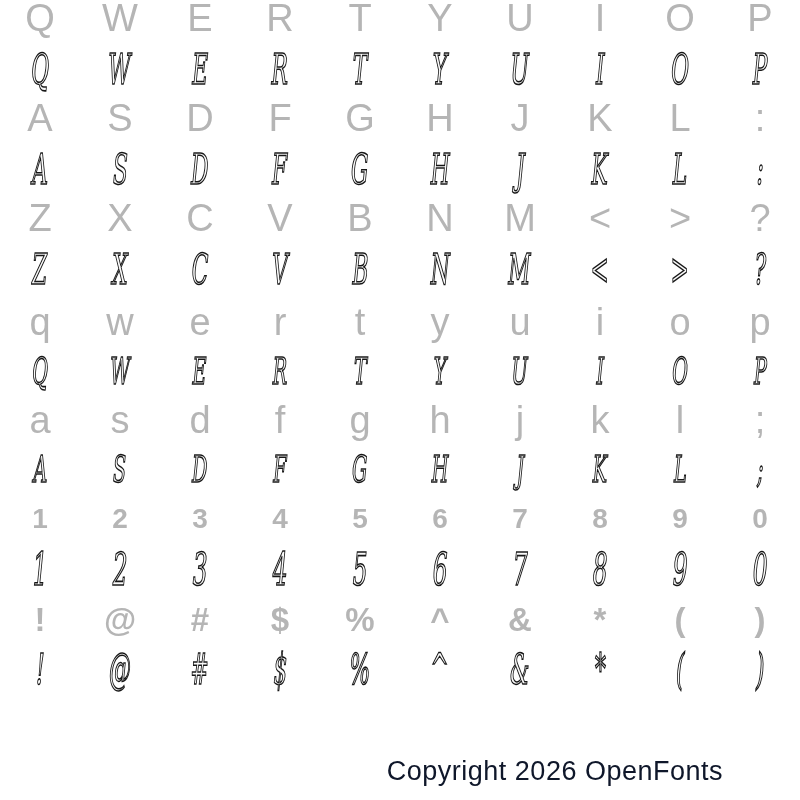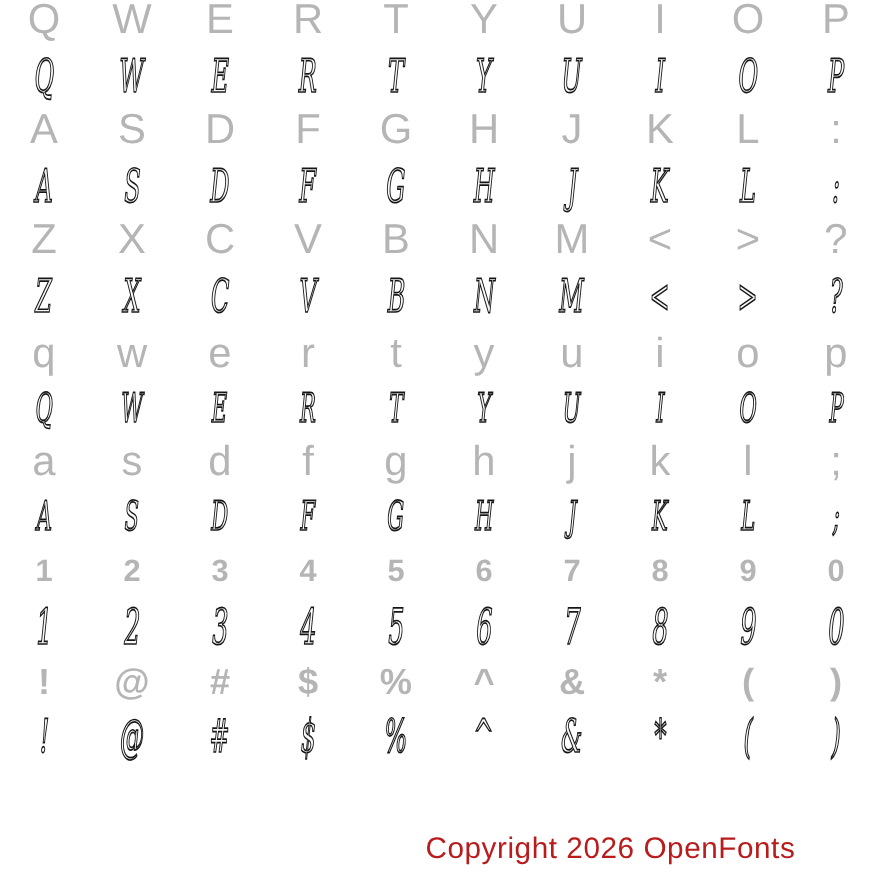--- a/index.html
+++ b/index.html
@@ -45,21 +45,21 @@
   .row:nth-child(9){top:392px;}
   .row:nth-child(10){top:442px;}
   .row:nth-child(11){top:491px;}
   .row:nth-child(12){top:542px;}
   .row:nth-child(13){top:592px;}
   .row:nth-child(14){top:642px;}
   #copyright{
     position:absolute;
     top:756px;right:77px;
     font-size:27px;line-height:30px;
-    color:#b91c1c;
+    color:#0f172a;
     font-family:"Liberation Sans",sans-serif;
     letter-spacing:0.5px;
   }
 </style>
 </head>
 <body>
 
 <div id="specimen">
     <div class="row ref s-letters">
       <div class="cell"><span class="g">Q</span></div>

